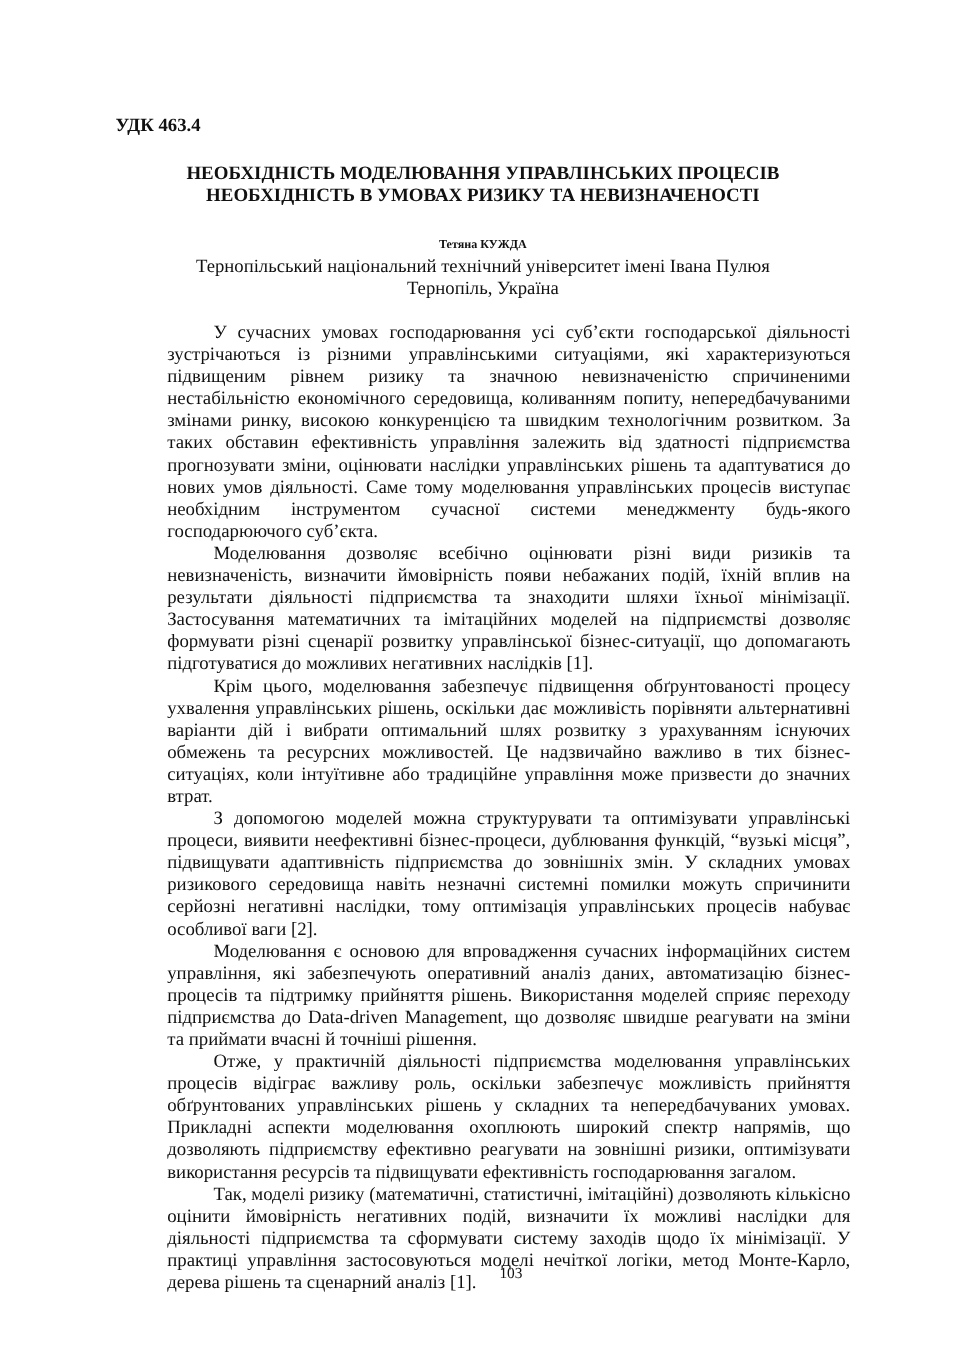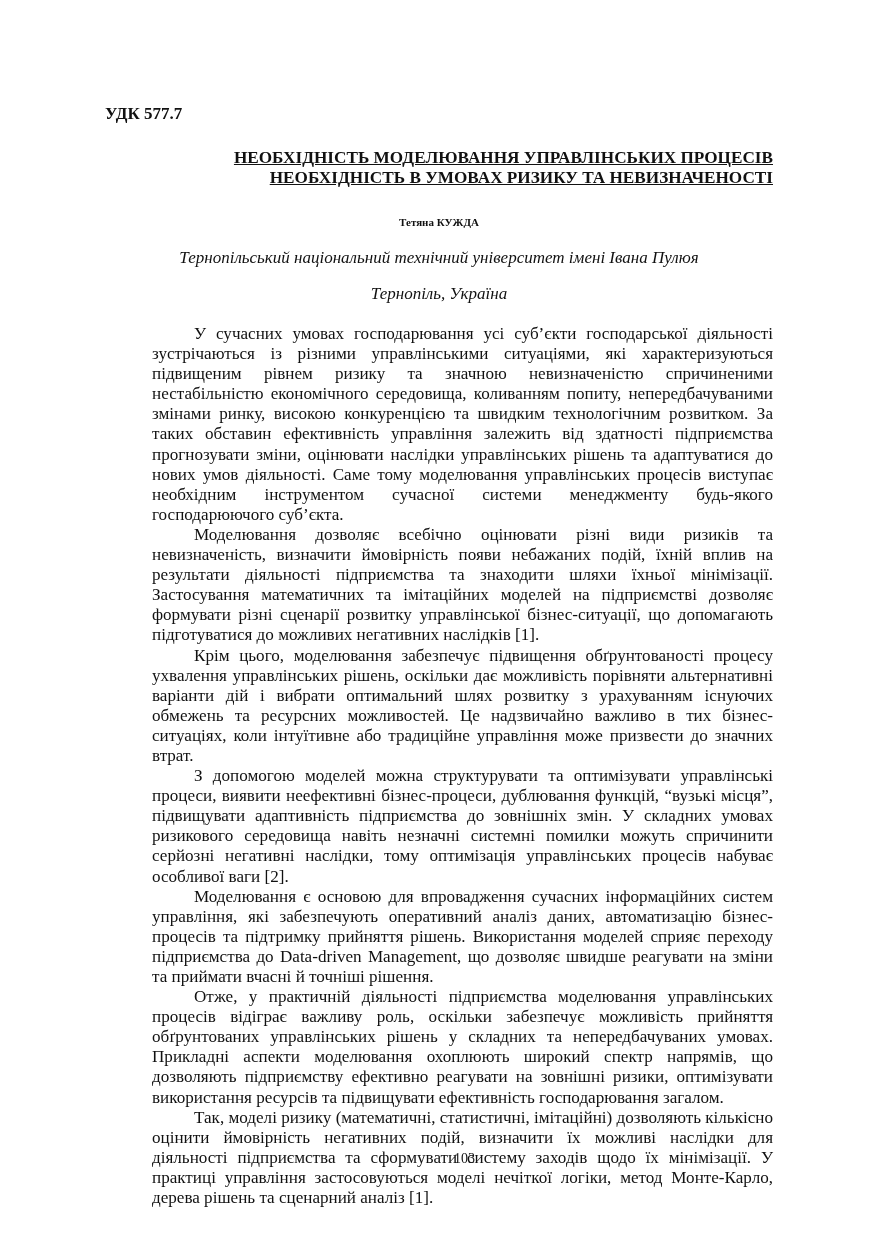--- a/index.html
+++ b/index.html
@@ -22,38 +22,36 @@
       width: 668px;
     }
     .udk {
       font-weight: bold;
       font-size: 17px;
       line-height: 20px;
       margin: 0;
     }
     .title {
       margin: 24px 0 0 0;
-      text-align: right;
+      text-align: center;
       font-weight: bold;
       font-size: 17.2px;
       line-height: 20px;
-      text-decoration: underline;
     }
     .title span { display: block; }
     .author {
       margin: 24px 0 0 0;
       text-align: center;
       font-weight: bold;
       font-size: 11px;
       line-height: 20px;
     }
     .affil {
-      margin: 16px;
+      margin: 0;
       text-align: center;
-      font-style: italic;
       font-size: 17px;
       line-height: 20px;
     }
     .body-text {
       margin-top: 20px;
       margin-left: 47px;
     }
     .body-text p {
       margin: 0;
       text-indent: 42px;
@@ -70,21 +68,21 @@
       text-align: center;
       font-size: 14px;
       line-height: 16px;
       padding-left: 26px;
     }
   </style>
 </head>
 <body>
 
 <div class="page">
-  <p class="udk">УДК 577.7</p>
+  <p class="udk">УДК 463.4</p>
 
   <h1 class="title">
     <span>НЕОБХІДНІСТЬ МОДЕЛЮВАННЯ УПРАВЛІНСЬКИХ ПРОЦЕСІВ</span>
     <span>НЕОБХІДНІСТЬ В УМОВАХ РИЗИКУ ТА НЕВИЗНАЧЕНОСТІ</span>
   </h1>
 
   <p class="author">Тетяна КУЖДА</p>
   <p class="affil">Тернопільський національний технічний університет імені Івана Пулюя</p>
   <p class="affil">Тернопіль, Україна</p>
 

